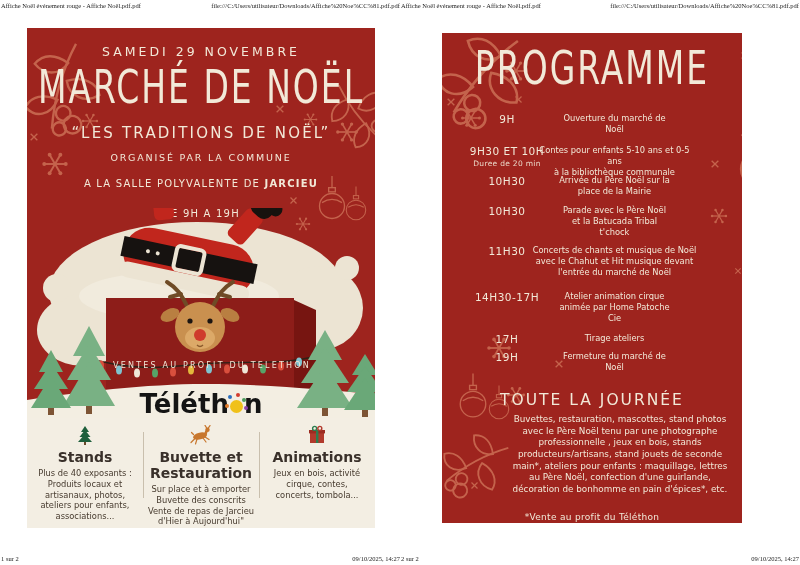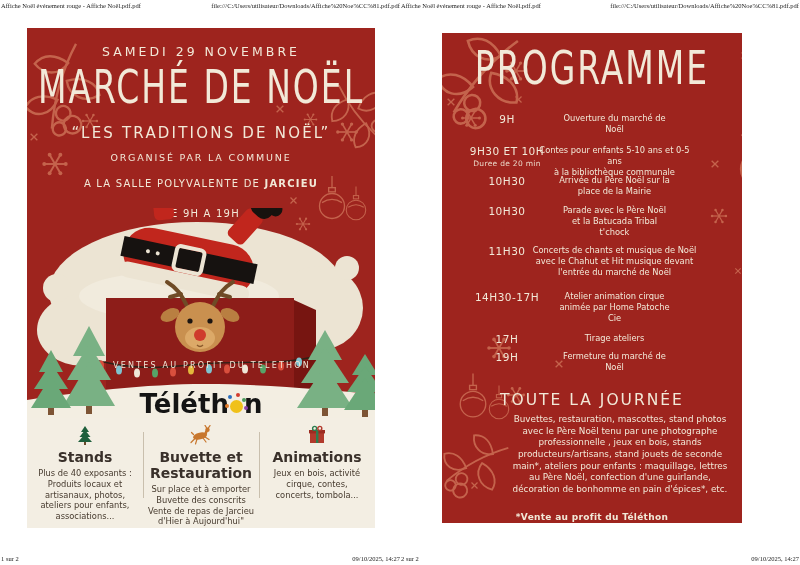--- a/index.html
+++ b/index.html
@@ -63,21 +63,21 @@
   .sched-note{display:block;font-size:7.5px;letter-spacing:.3px;margin-top:2px;opacity:.92;}
   .sched-desc{
     position:absolute;left:90px;width:165px;text-align:center;color:#f2e9d8;
     font-size:8.3px;line-height:1.32;white-space:pre-line;
   }
   .allday-title{top:358px;font-size:15.5px;letter-spacing:2px;}
   .allday-text{
     position:absolute;top:381px;left:44px;width:268px;text-align:center;
     color:#f2e9d8;font-size:8.8px;line-height:1.33;white-space:pre-line;
   }
-  .footnote{top:479px;font-size:9px;font-weight:bold;letter-spacing:.3px;}
+  .footnote{top:479px;font-size:9px;font-weight:normal;letter-spacing:.3px;}
   .hidden-defs{position:absolute;width:0;height:0;overflow:hidden;}
 </style>
 </head>
 <body>
 
 <svg class="hidden-defs" aria-hidden="true">
   <defs>
     <symbol id="flake" viewBox="-13 -13 26 26">
       <g stroke="currentColor" stroke-width="1.8" fill="none">
         <line x1="-10" y1="0" x2="10" y2="0"></line>

